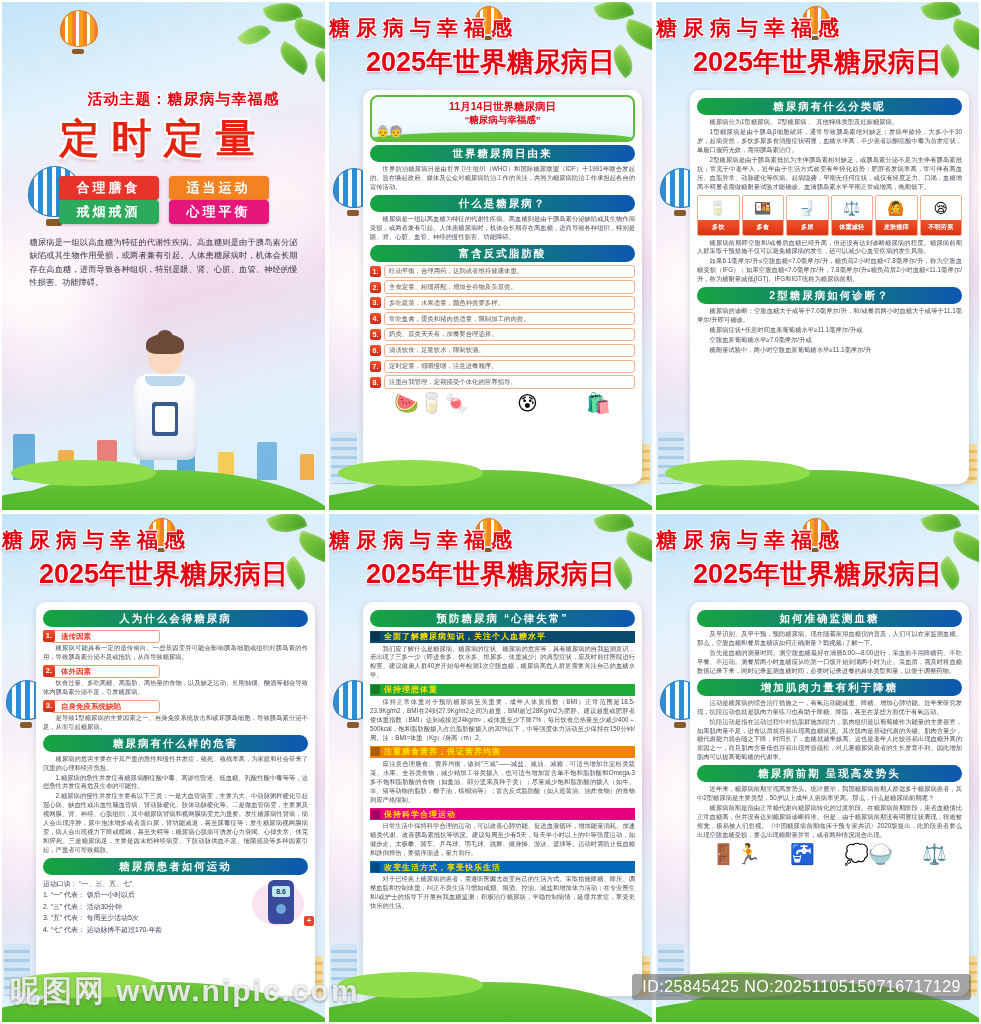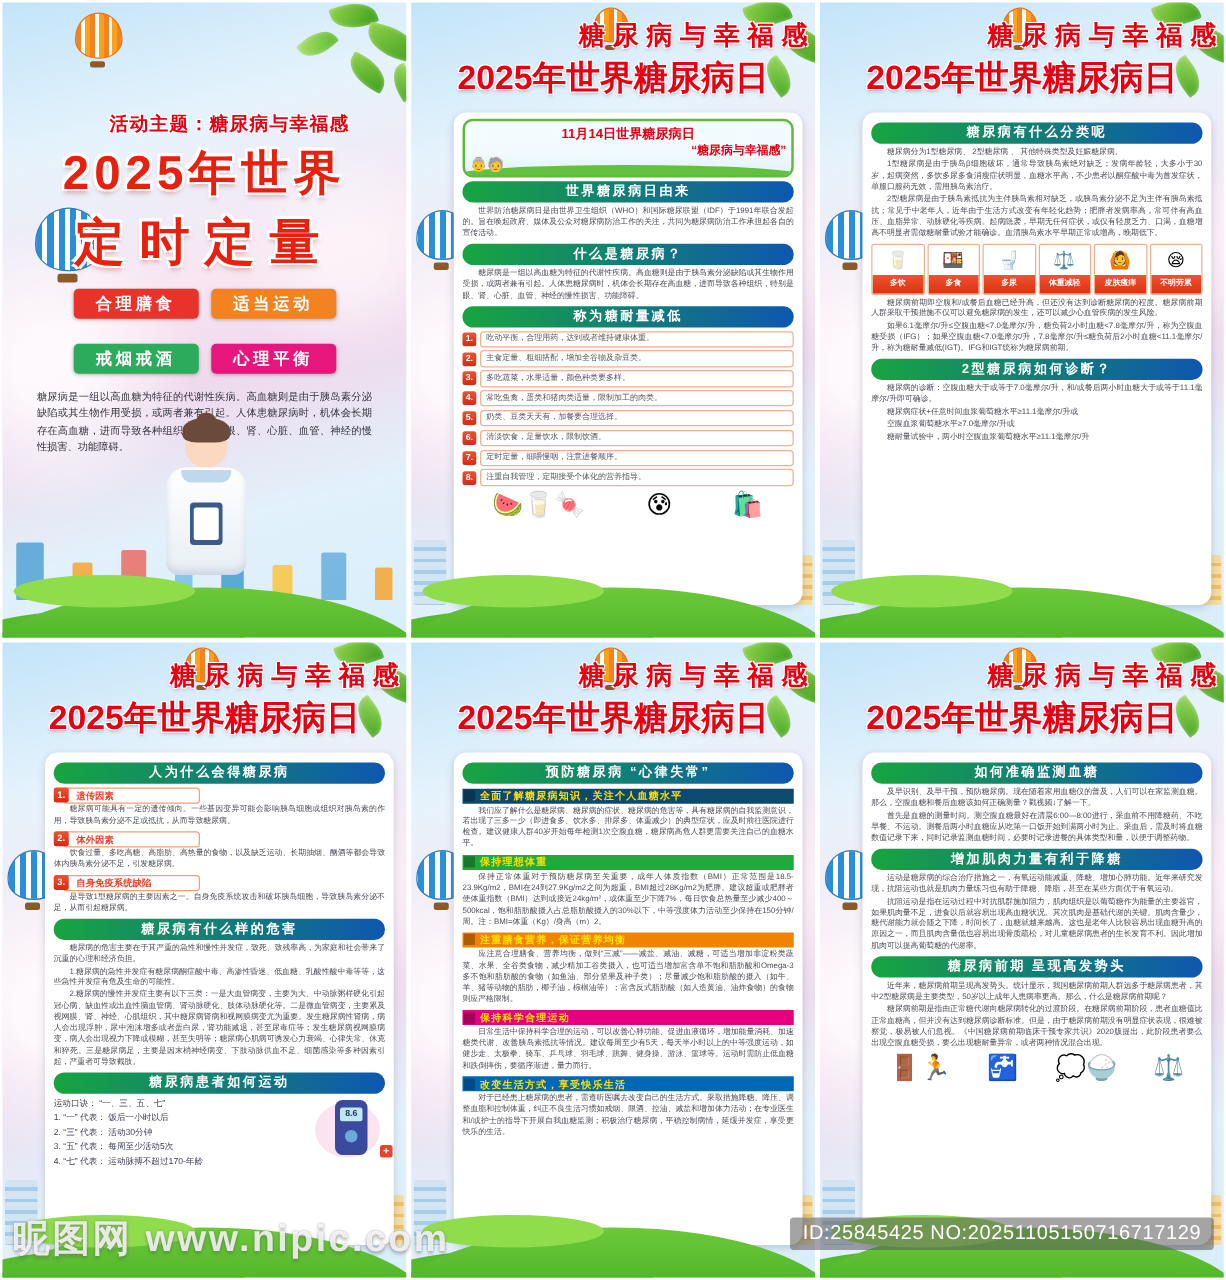--- a/index.html
+++ b/index.html
@@ -22,36 +22,36 @@
   .bal .bas{width:32%;height:12%;background:#8a5a2a;margin:2px auto 0;border-radius:2px;}
   
   .grass{position:absolute;left:-20px;right:-20px;bottom:-34px;height:74px;background:linear-gradient(#6cc938,#3da81f);
     border-radius:50% 50% 0 0/90% 90% 0 0;z-index:4;}
   .grass::after{content:"";position:absolute;left:8%;top:-10px;width:40%;height:26px;background:#8fdd4b;border-radius:50%;}
   .grass2{position:absolute;left:-30px;right:40%;bottom:-26px;height:48px;background:#53bb2c;border-radius:50% 50% 0 0;z-index:4;}
   .bldL,.bldR{position:absolute;bottom:26px;width:26px;height:52px;z-index:1;opacity:.85;border-radius:2px;}
   .bldL{left:2px;background:repeating-linear-gradient(#cfe3f2 0 6px,#9cc6e4 6px 9px);}
   .bldR{right:2px;height:40px;background:repeating-linear-gradient(#fad98f 0 6px,#f3b84c 6px 9px);}
   
-  .hd1{position:relative;z-index:5;margin-top:12px;text-align:right;color:#e60012;font-weight:bold;
+  .hd1{position:relative;z-index:5;margin-top:12px;text-align:left;color:#e60012;font-weight:bold;
     font-size:21px;letter-spacing:6px;
     text-shadow:-1px -1px 0 #fff,1px -1px 0 #fff,-1px 1px 0 #fff,1px 1px 0 #fff,0 2px 3px rgba(150,30,30,.35);}
   .hd2{position:relative;z-index:5;text-align:center;color:#e60012;font-weight:bold;font-size:27px;letter-spacing:0px;margin-top:2px;
     text-shadow:-1px -1px 0 #fff,1px -1px 0 #fff,-1px 1px 0 #fff,1px 1px 0 #fff,0 2px 3px rgba(150,30,30,.35);}
   
   .card{position:absolute;left:34px;right:10px;top:88px;bottom:26px;background:#fff;border-radius:10px;
     box-shadow:0 2px 6px rgba(90,90,120,.25);padding:5px 7px;z-index:3;overflow:hidden;}
   .sec{height:17px;line-height:17px;border-radius:9px;background:linear-gradient(90deg,#17a53f,#0e57b0);
     color:#fff;font-weight:bold;font-size:10.5px;text-align:center;letter-spacing:2px;margin:3px 0 3px;}
   .p{font-size:6.3px;line-height:1.42;color:#4b4b57;text-align:justify;text-indent:2em;margin:1px 0;}
   
   .banner{border:2px solid #5fb93e;border-radius:8px;padding:3px 4px 13px;position:relative;overflow:hidden;
     background:linear-gradient(#f2fbff 55%,#dff2fc);margin-bottom:2px;}
   .banner .b1{color:#e60012;font-weight:bold;font-size:10.5px;text-align:center;}
-  .banner .b2{color:#e60012;font-weight:bold;font-size:9.5px;text-align:right;}
+  .banner .b2{color:#e60012;font-weight:bold;font-size:9.5px;text-align:center;}
   .banner .strip{position:absolute;left:-5px;right:-5px;bottom:-7px;height:15px;background:#62c23e;border-radius:50% 50% 0 0;}
   .banner .couple{position:absolute;left:4px;bottom:2px;font-size:11px;z-index:2;}
   
   .li{display:flex;align-items:stretch;margin:2.5px 0;}
   .linum{flex:0 0 11px;width:11px;height:11px;align-self:center;background:linear-gradient(#f2522e,#d32a18);
     color:#fff;font-size:7px;font-weight:bold;text-align:center;line-height:11px;border-radius:2px;}
   .libox{flex:1;margin-left:3px;border:1px solid #f3b08e;border-radius:3px;padding:1.5px 4px;
     font-size:6.4px;color:#555;background:#fff;line-height:1.3;}
   .illus{display:flex;justify-content:space-around;align-items:center;margin-top:2px;font-size:20px;}
   
@@ -85,21 +85,21 @@
   .sub-orange{background:#f08300;}
   .sub-pink{background:#e4007f;}
   .sub-blue{background:#0068b7;}
   
   .theme{position:relative;z-index:5;margin-top:88px;text-align:center;color:#e60012;font-weight:bold;font-size:15px;letter-spacing:1px;
     text-shadow:-1px -1px 0 #fff,1px -1px 0 #fff,-1px 1px 0 #fff,1px 1px 0 #fff;margin-left:40px;}
   .t1{position:relative;z-index:5;text-align:center;color:#e8200f;font-weight:bold;font-size:38px;letter-spacing:4px;margin-top:4px;
     text-shadow:-2px -2px 0 #fff,2px -2px 0 #fff,-2px 2px 0 #fff,2px 2px 0 #fff,0 3px 4px rgba(160,40,30,.35);}
   .t2{position:relative;z-index:5;text-align:center;color:#e8200f;font-weight:bold;font-size:40px;letter-spacing:12px;margin-top:2px;
     text-shadow:-2px -2px 0 #fff,2px -2px 0 #fff,-2px 2px 0 #fff,2px 2px 0 #fff,0 3px 4px rgba(160,40,30,.35);}
-  .tags{display:grid;grid-template-columns:1fr 1fr;gap:20px 10px;width:210px;margin:10px auto 0;position:relative;z-index:5;}
+  .tags{display:grid;grid-template-columns:1fr 1fr;gap:0 10px;width:210px;margin:10px auto 0;position:relative;z-index:5;}
   .tag{height:24px;border-radius:4px;color:#fff;font-weight:bold;font-size:13px;display:flex;align-items:center;justify-content:center;
     letter-spacing:3px;box-shadow:0 1px 3px rgba(0,0,0,.25);}
   .tag1{background:#e8332a;}.tag2{background:#f58220;}.tag3{background:#2bab5b;}.tag4{background:#e6167d;}
   .p1body{position:relative;z-index:5;width:268px;margin:12px auto 0;font-size:8.2px;line-height:1.62;color:#33333d;text-align:justify;}
   .city{position:absolute;left:0;right:0;bottom:30px;display:flex;justify-content:space-around;align-items:flex-end;z-index:1;opacity:.9;}
   .city span{display:block;border-radius:2px 2px 0 0;}
   .doctor{position:absolute;left:50%;transform:translateX(-50%);bottom:30px;width:90px;height:148px;z-index:5;}
   .d-bun{position:absolute;left:38px;top:-2px;width:16px;height:14px;background:#6b4a3a;border-radius:50%;}
   .d-head{position:absolute;left:29px;top:6px;width:34px;height:36px;background:#fbd9c0;border-radius:50% 50% 46% 46%;}
   .d-head::before{content:"";position:absolute;left:-2px;top:-4px;width:38px;height:20px;background:#6b4a3a;border-radius:50% 50% 30% 30%;}
@@ -130,21 +130,20 @@
     <div class="bal orange" style="left:58px;top:8px;width:36px;height:46px;">
         <div class="env"></div>
         <div class="bas"></div>
       </div>
     <div class="bal blue" style="left:26px;top:164px;width:52px;height:64px;">
         <div class="env"></div>
         <div class="bas"></div>
       </div>
 
     <div class="theme">活动主题：糖尿病与幸福感</div>
-    <div class="t1">2025年世界</div>
     <div class="t2">定时定量</div>
 
     <div class="tags">
       <div class="tag tag1">合理膳食</div>
       <div class="tag tag2">适当运动</div>
       <div class="tag tag3">戒烟戒酒</div>
       <div class="tag tag4">心理平衡</div>
     </div>
 
     <div class="p1body">糖尿病是一组以高血糖为特征的代谢性疾病。高血糖则是由于胰岛素分泌缺陷或其生物作用受损，或两者兼有引起。人体患糖尿病时，机体会长期存在高血糖，进而导致各种组织，特别是眼、肾、心脏、血管、神经的慢性损害、功能障碍。</div>
@@ -196,21 +195,21 @@
       <div class="banner">
         <div class="b1">11月14日世界糖尿病日</div>
         <div class="b2">“糖尿病与幸福感”</div>
         <span class="couple">👵🧓</span>
         <div class="strip"></div>
       </div>
       <div class="sec">世界糖尿病日由来</div>
       <div class="p">世界防治糖尿病日是由世界卫生组织（WHO）和国际糖尿联盟（IDF）于1991年联合发起的。旨在唤起政府、媒体及公众对糖尿病防治工作的关注，共同为糖尿病防治工作承担起各自的宣传活动。</div>
       <div class="sec">什么是糖尿病？</div>
       <div class="p">糖尿病是一组以高血糖为特征的代谢性疾病。高血糖则是由于胰岛素分泌缺陷或其生物作用受损，或两者兼有引起。人体患糖尿病时，机体会长期存在高血糖，进而导致各种组织，特别是眼、肾、心脏、血管、神经的慢性损害、功能障碍。</div>
-      <div class="sec">称为糖耐量减低</div>
+      <div class="sec">富含反式脂肪酸</div>
       <div class="li">
           <span class="linum">1.</span>
           <span class="libox">吃动平衡，合理用药，达到或者维持健康体重。</span>
         </div>
       <div class="li">
           <span class="linum">2.</span>
           <span class="libox">主食定量、粗细搭配，增加全谷物及杂豆类。</span>
         </div>
       <div class="li">
           <span class="linum">3.</span>

